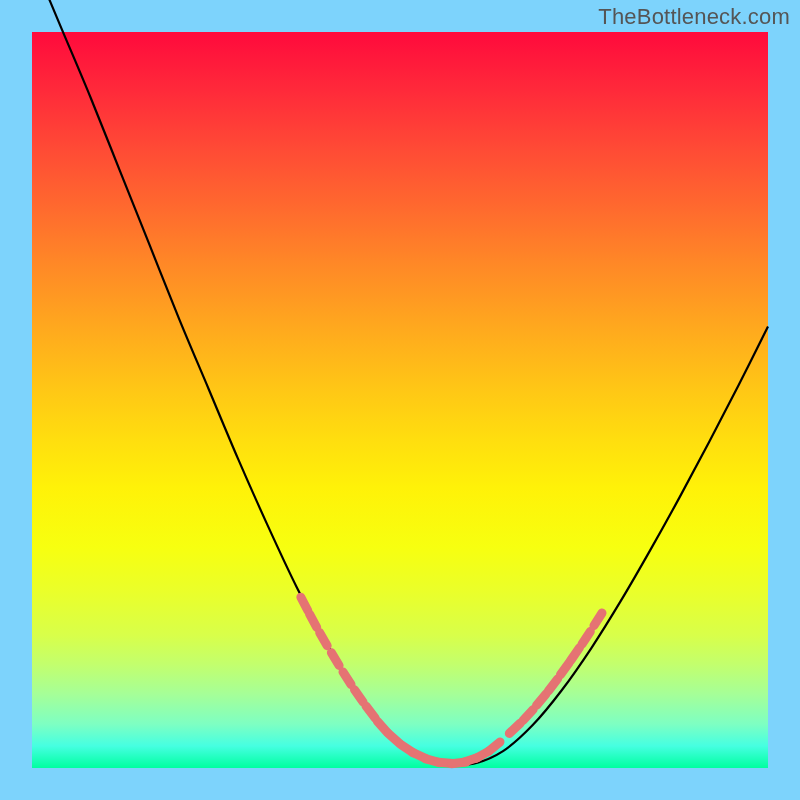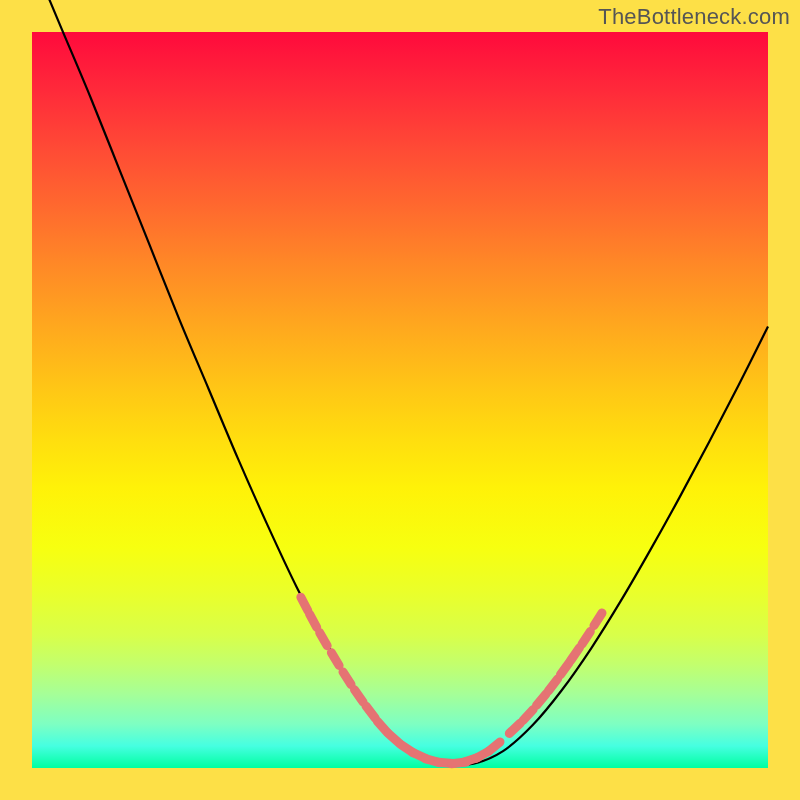--- a/index.html
+++ b/index.html
@@ -10,21 +10,21 @@
     background: #000;
     overflow: hidden;
     font-family: Arial, Helvetica, sans-serif;
   }
   .frame {
     position: absolute;
     left: 0;
     top: 0;
     width: 800px;
     height: 800px;
-    background: #fde047;
+    background: #7dd3fc;
   }
   .plot {
     position: absolute;
     left: 32px;
     top: 32px;
     width: 736px;
     height: 736px;
     
     background: linear-gradient(to bottom,
       #ff0a3c 0%,

